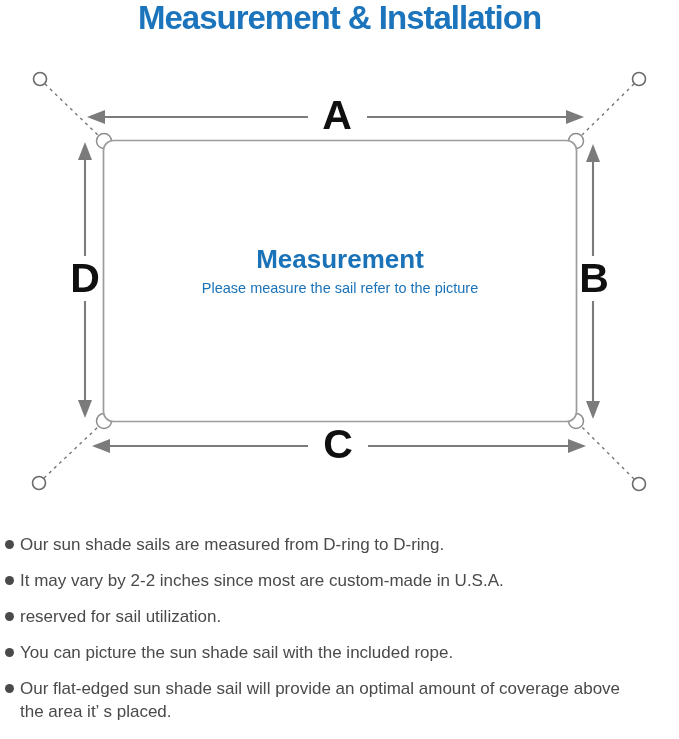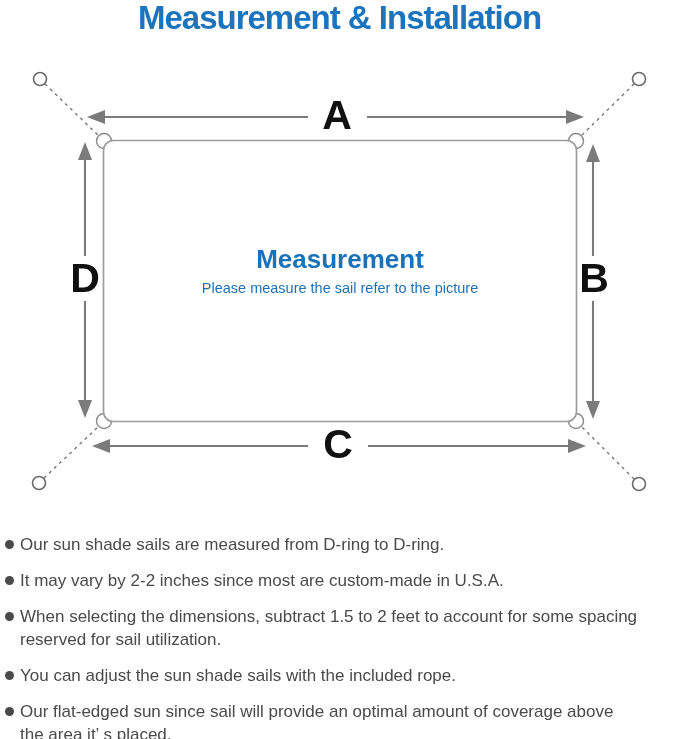--- a/index.html
+++ b/index.html
@@ -179,27 +179,26 @@
     <li class="note-item">
       <span class="note-bullet"></span>
       <div class="note-line">Our sun shade sails are measured from D-ring to D-ring.</div>
     </li>
     <li class="note-item">
       <span class="note-bullet"></span>
       <div class="note-line">It may vary by 2-2 inches since most are custom-made in U.S.A.</div>
     </li>
     <li class="note-item">
       <span class="note-bullet"></span>
-      <div class="note-line">When selecting the dimensions, subtract 1.5 to 2 feet to account for some spacing</div>
       <div class="note-line">reserved for sail utilization.</div>
     </li>
     <li class="note-item">
       <span class="note-bullet"></span>
-      <div class="note-line">You can adjust the sun shade sails with the included rope.</div>
-    </li>
-    <li class="note-item">
-      <span class="note-bullet"></span>
-      <div class="note-line">Our flat-edged sun since sail will provide an optimal amount of coverage above</div>
+      <div class="note-line">You can picture the sun shade sail with the included rope.</div>
+    </li>
+    <li class="note-item">
+      <span class="note-bullet"></span>
+      <div class="note-line">Our flat-edged sun shade sail will provide an optimal amount of coverage above</div>
       <div class="note-line">the area it’ s placed.</div>
     </li>
   </ul>
 
 </div>
 
 </body></html>

